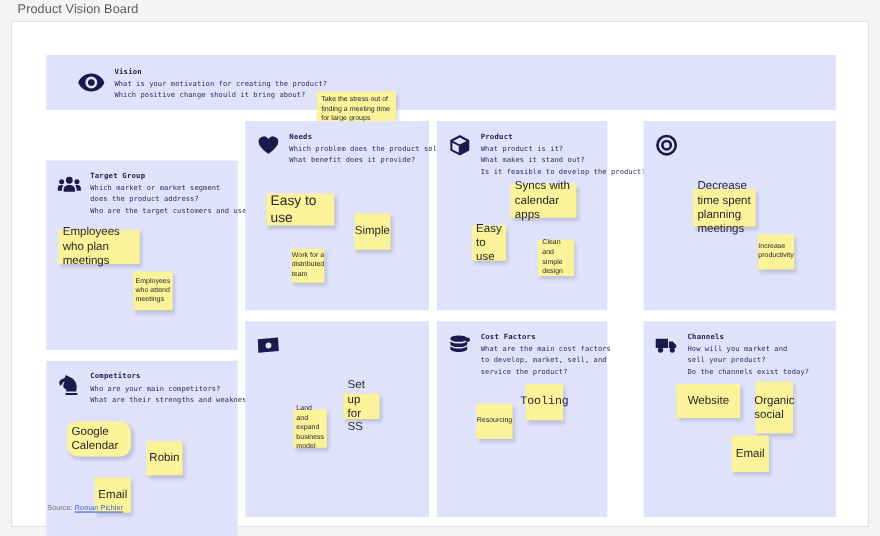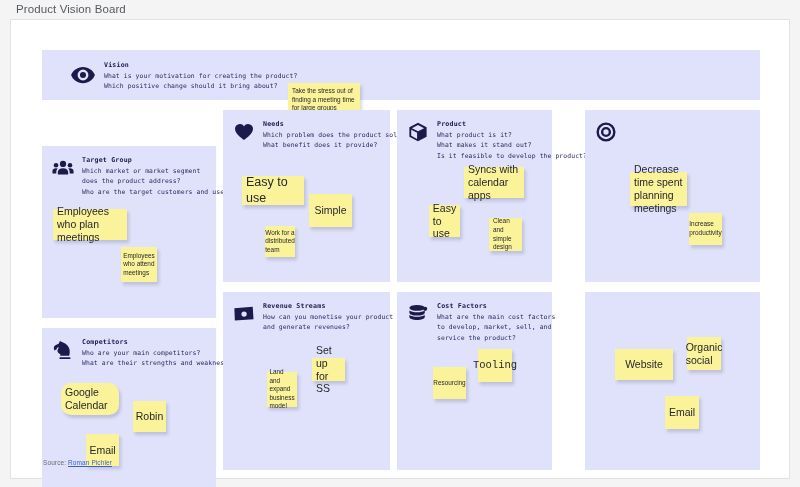--- a/index.html
+++ b/index.html
@@ -169,21 +169,21 @@
               <path d="M12 20.5S2.2 14.3 2.2 8.6A5.3 5.3 0 0112 5.8a5.3 5.3 0 019.8 2.8c0 5.7-9.8 11.9-9.8 11.9z"></path>
             </svg>
         </span>
         <div class="p-text">
           <div class="p-title">Needs</div>
           <div class="p-q">Which problem does the product solve?</div>
           <div class="p-q">What benefit does it provide?</div>
         </div>
       </div>
       <div class="note n-lg" style="left:19px; top:66px; width:62px; height:29px;">Easy to use</div>
-      <div class="note n-md" style="left:86px; top:84px; width:43px; height:33px;">Simple</div>
+      <div class="note n-md" style="left:99px; top:84px; width:33px; height:33px;">Simple</div>
       <div class="note n-sm" style="left:42px; top:116px; width:30px; height:31px;">Work for a distributed team</div>
     </div>
 
     <div class="panel row1 col3">
       <div class="p-head">
         <span class="p-icon">
           <svg viewBox="0 0 24 24">
               <path d="M12 1.9L2.6 6.8v10.4L12 22.1l9.4-4.9V6.8L12 1.9zm0 2.5l6.6 3.4L12 11.2 5.4 7.8 12 4.4zM4.6 9.6l6.4 3.3v6.6l-6.4-3.3V9.6z"></path>
             </svg>
         </span>
@@ -229,25 +229,20 @@
       <div class="note n-md" style="left:44px; top:106px; width:33px; height:32px;">Email</div>
     </div>
 
     <div class="panel row2 col2">
       <div class="p-head">
         <span class="p-icon">
           <svg viewBox="0 0 24 24">
               <path d="M1.5 5.8l20-1.6.9 13.4-20.4 1.6L1.5 5.8zm10.6 3.4a2.9 2.9 0 100 5.8 2.9 2.9 0 000-5.8zM4.3 7.6a1.3 1.3 0 11.1 2.6 1.3 1.3 0 01-.1-2.6zm15.4 6.2a1.3 1.3 0 11.1 2.6 1.3 1.3 0 01-.1-2.6z"></path>
             </svg>
         </span>
-        <div class="p-text">
-          <div class="p-title">Revenue Streams</div>
-          <div class="p-q">How can you monetise your product</div>
-          <div class="p-q">and generate revenues?</div>
-        </div>
       </div>
       <div class="note n-sm" style="left:44px; top:80px; width:30px; height:35px;">Land and expand business model</div>
       <div class="note n-md" style="left:89px; top:66px; width:33px; height:23px;">Set up for SS</div>
     </div>
 
     <div class="panel row2 col3">
       <div class="p-head">
         <span class="p-icon">
           <svg viewBox="0 0 24 24">
               <ellipse cx="11" cy="5.3" rx="8.4" ry="3.2"></ellipse>
@@ -261,22 +256,37 @@
           <div class="p-q">What are the main cost factors</div>
           <div class="p-q">to develop, market, sell, and</div>
           <div class="p-q">service the product?</div>
         </div>
       </div>
       <div class="note n-sm" style="left:36px; top:75px; width:33px; height:32px;">Resourcing</div>
       <div class="note n-md" style="left:81px; top:57px; width:34px; height:33px;font-family:Liberation Mono, monospace;">Tooling</div>
     </div>
 
     <div class="panel row2 col4">
+      <div class="p-head">
+        <span class="p-icon">
+          <svg viewBox="0 0 24 24">
+              <path d="M1.2 5.4h12.2v9.1H1.2zM14.2 8.1h3.9l3.4 3.6v2.8h-7.3z"></path>
+              <circle cx="6" cy="16.6" r="2.6"></circle>
+              <circle cx="17.6" cy="16.6" r="2.6"></circle>
+            </svg>
+        </span>
+        <div class="p-text">
+          <div class="p-title">Channels</div>
+          <div class="p-q">How will you market and</div>
+          <div class="p-q">sell your product?</div>
+          <div class="p-q">Do the channels exist today?</div>
+        </div>
+      </div>
       <div class="note n-md" style="left:30px; top:57px; width:58px; height:31px;">Website</div>
-      <div class="note n-md" style="left:102px; top:45px; width:34px; height:33px;">Organic social</div>
+      <div class="note n-md" style="left:102px; top:55px; width:34px; height:47px;">Organic social</div>
       <div class="note n-md" style="left:80px; top:104px; width:34px; height:33px;">Email</div>
     </div>
 
     <div class="src">
       <span>Source:</span>
       <a href="#">Roman Pichler</a>
     </div>
 
   </div>
 </div>

